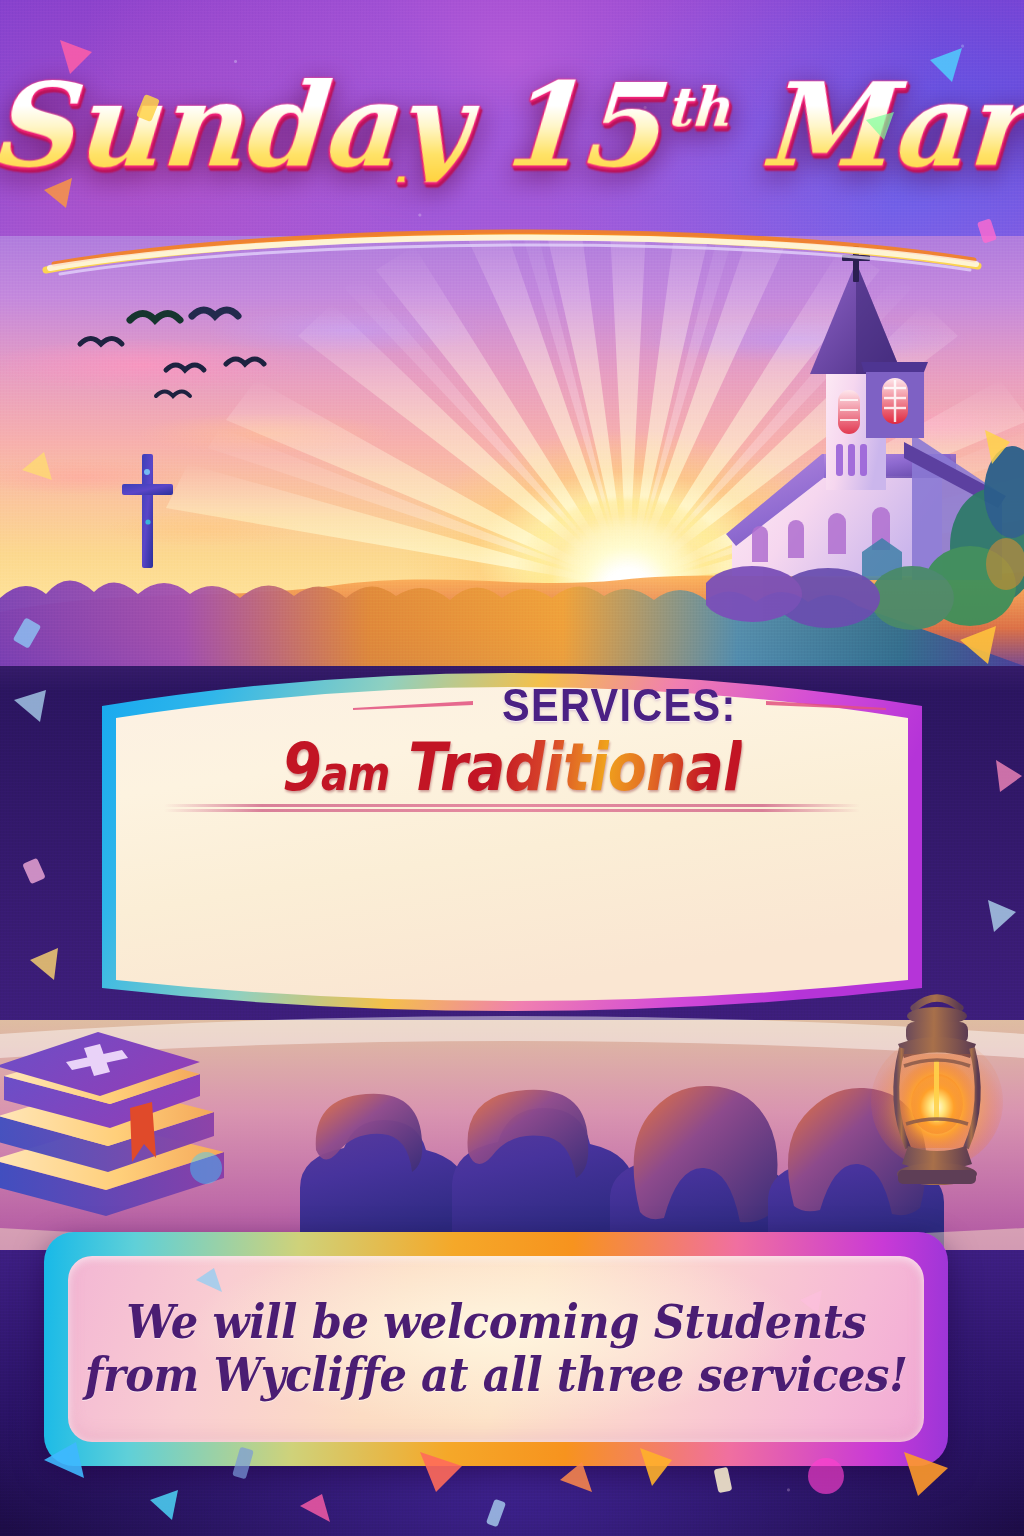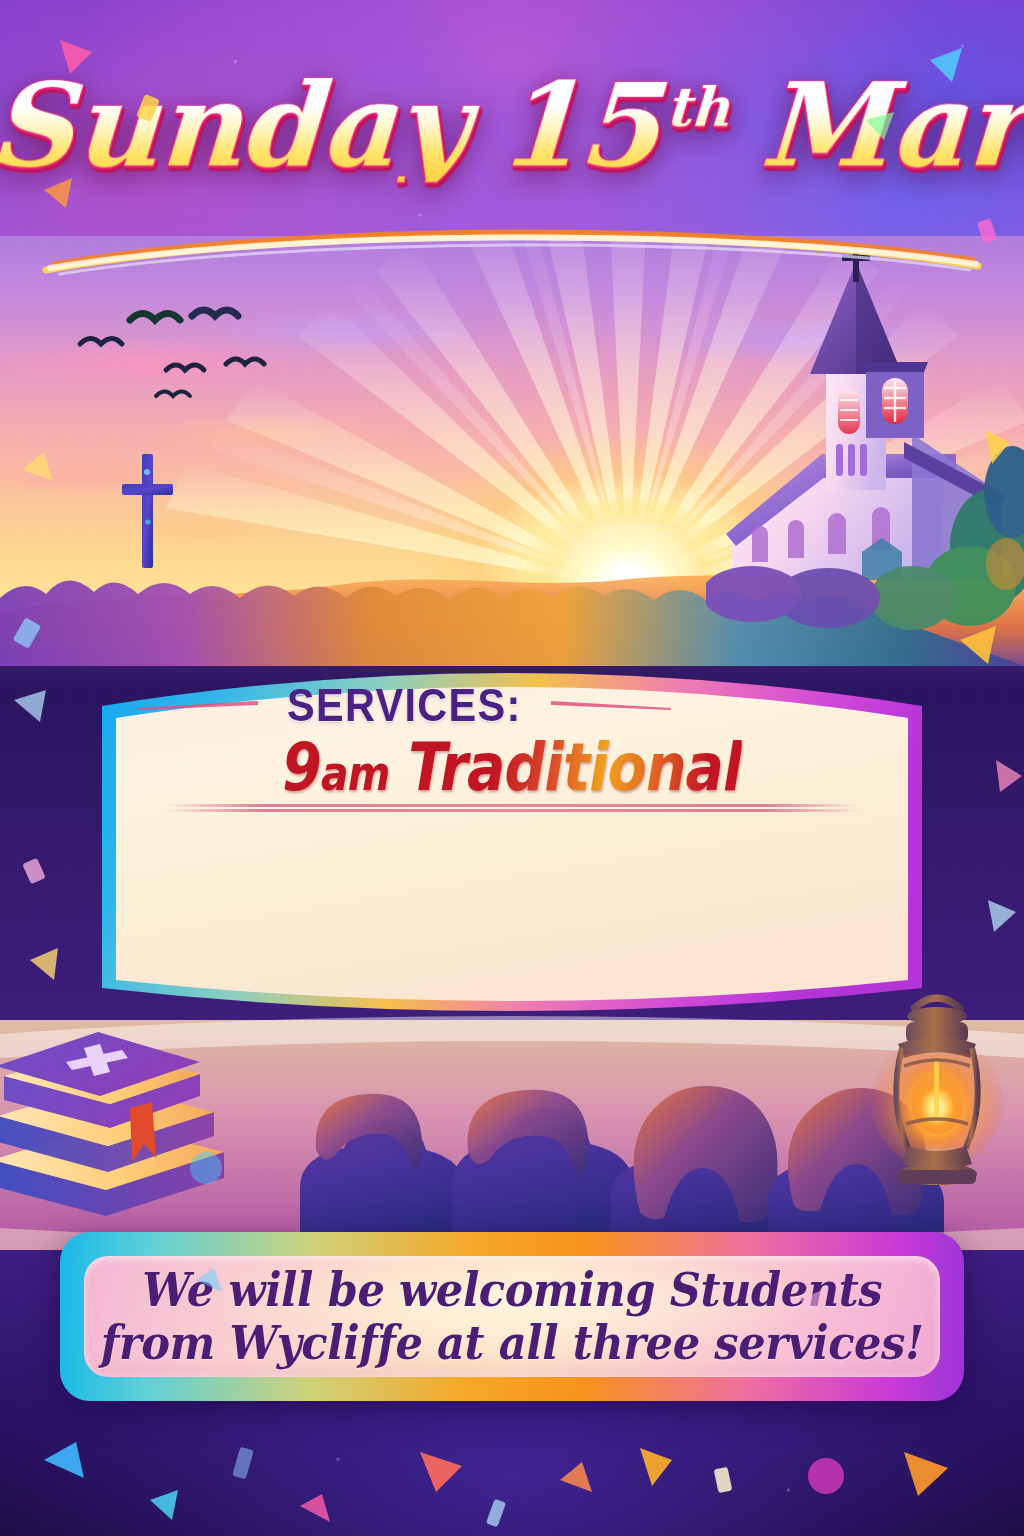--- a/index.html
+++ b/index.html
@@ -81,21 +81,21 @@
   
   .birds{position:absolute;left:60px;top:300px;width:240px;height:110px;z-index:14;}
   .hill-cross{position:absolute;left:118px;top:450px;width:58px;height:120px;z-index:14;}
 
   
   .church{position:absolute;left:706px;top:246px;width:318px;height:400px;z-index:15;}
 
   
   .panel{position:absolute;left:92px;top:636px;width:840px;height:390px;z-index:22;}
   .panel-body{position:absolute;inset:0;padding:28px 46px 0;box-sizing:border-box;
-    display:flex;flex-direction:column;align-items:flex-start;}
+    display:flex;flex-direction:column;align-items:flex-end;}
 
   .services-head{display:flex;align-items:center;justify-content:center;gap:16px;margin-top:14px;}
   .dash{width:120px;height:10px;}
   .services-title{font-family:"Liberation Sans",sans-serif;font-weight:700;font-size:46px;
     letter-spacing:1.5px;color:#4b2184;transform:scaleX(.9);
     text-shadow:0 1px 0 rgba(255,255,255,.7),0 2px 3px rgba(120,60,160,.25);}
 
   .svc-list{width:100%;margin-top:2px;}
   .svc-row{text-align:center;position:relative;}
   .svc-line{font-family:"DejaVu Sans",sans-serif;font-weight:700;font-style:italic;
@@ -121,21 +121,21 @@
   .rule{height:3px;margin:2px 26px 2px;
     background:linear-gradient(90deg,rgba(200,120,160,0) 0%,rgba(205,90,130,.75) 14%,rgba(225,120,150,.85) 50%,rgba(205,90,130,.75) 86%,rgba(200,120,160,0) 100%);
     border-radius:3px;}
 
   
   .kids{position:absolute;left:0;top:1000px;width:1024px;height:250px;z-index:24;}
   .books{position:absolute;left:-12px;top:1000px;width:250px;height:220px;z-index:26;}
   .lantern{position:absolute;left:862px;top:982px;width:150px;height:225px;z-index:26;}
 
   
-  .banner{position:absolute;left:60px;top:1232px;width:904px;height:169px;z-index:28;
+  .banner{position:absolute;left:44px;top:1232px;width:904px;height:234px;z-index:28;
     border-radius:30px;padding:24px;box-sizing:border-box;
     background:linear-gradient(92deg,#17b9e8 0%,#5fd0d8 10%,#cfd27a 28%,#f5a829 45%,#f7931e 58%,#f06fa0 76%,#c93ad6 92%,#9b35d8 100%);
     box-shadow:0 10px 30px rgba(30,0,60,.5);}
   .banner-inner{width:100%;height:100%;border-radius:24px;box-sizing:border-box;
     display:flex;flex-direction:column;align-items:center;justify-content:center;
     background:
       radial-gradient(ellipse 50% 70% at 50% 40%, rgba(255,246,224,.95), rgba(0,0,0,0) 72%),
       linear-gradient(110deg,#f3b6d4 0%,#f9cdd2 18%,#fcdcc4 38%,#fde2c7 52%,#fbd2cf 68%,#f6b9d6 88%,#f1a9d4 100%);
     box-shadow:inset 0 2px 10px rgba(255,255,255,.7), inset 0 -6px 16px rgba(210,130,170,.25);}
   .banner-line{font-family:"DejaVu Serif",serif;font-style:italic;font-weight:700;

